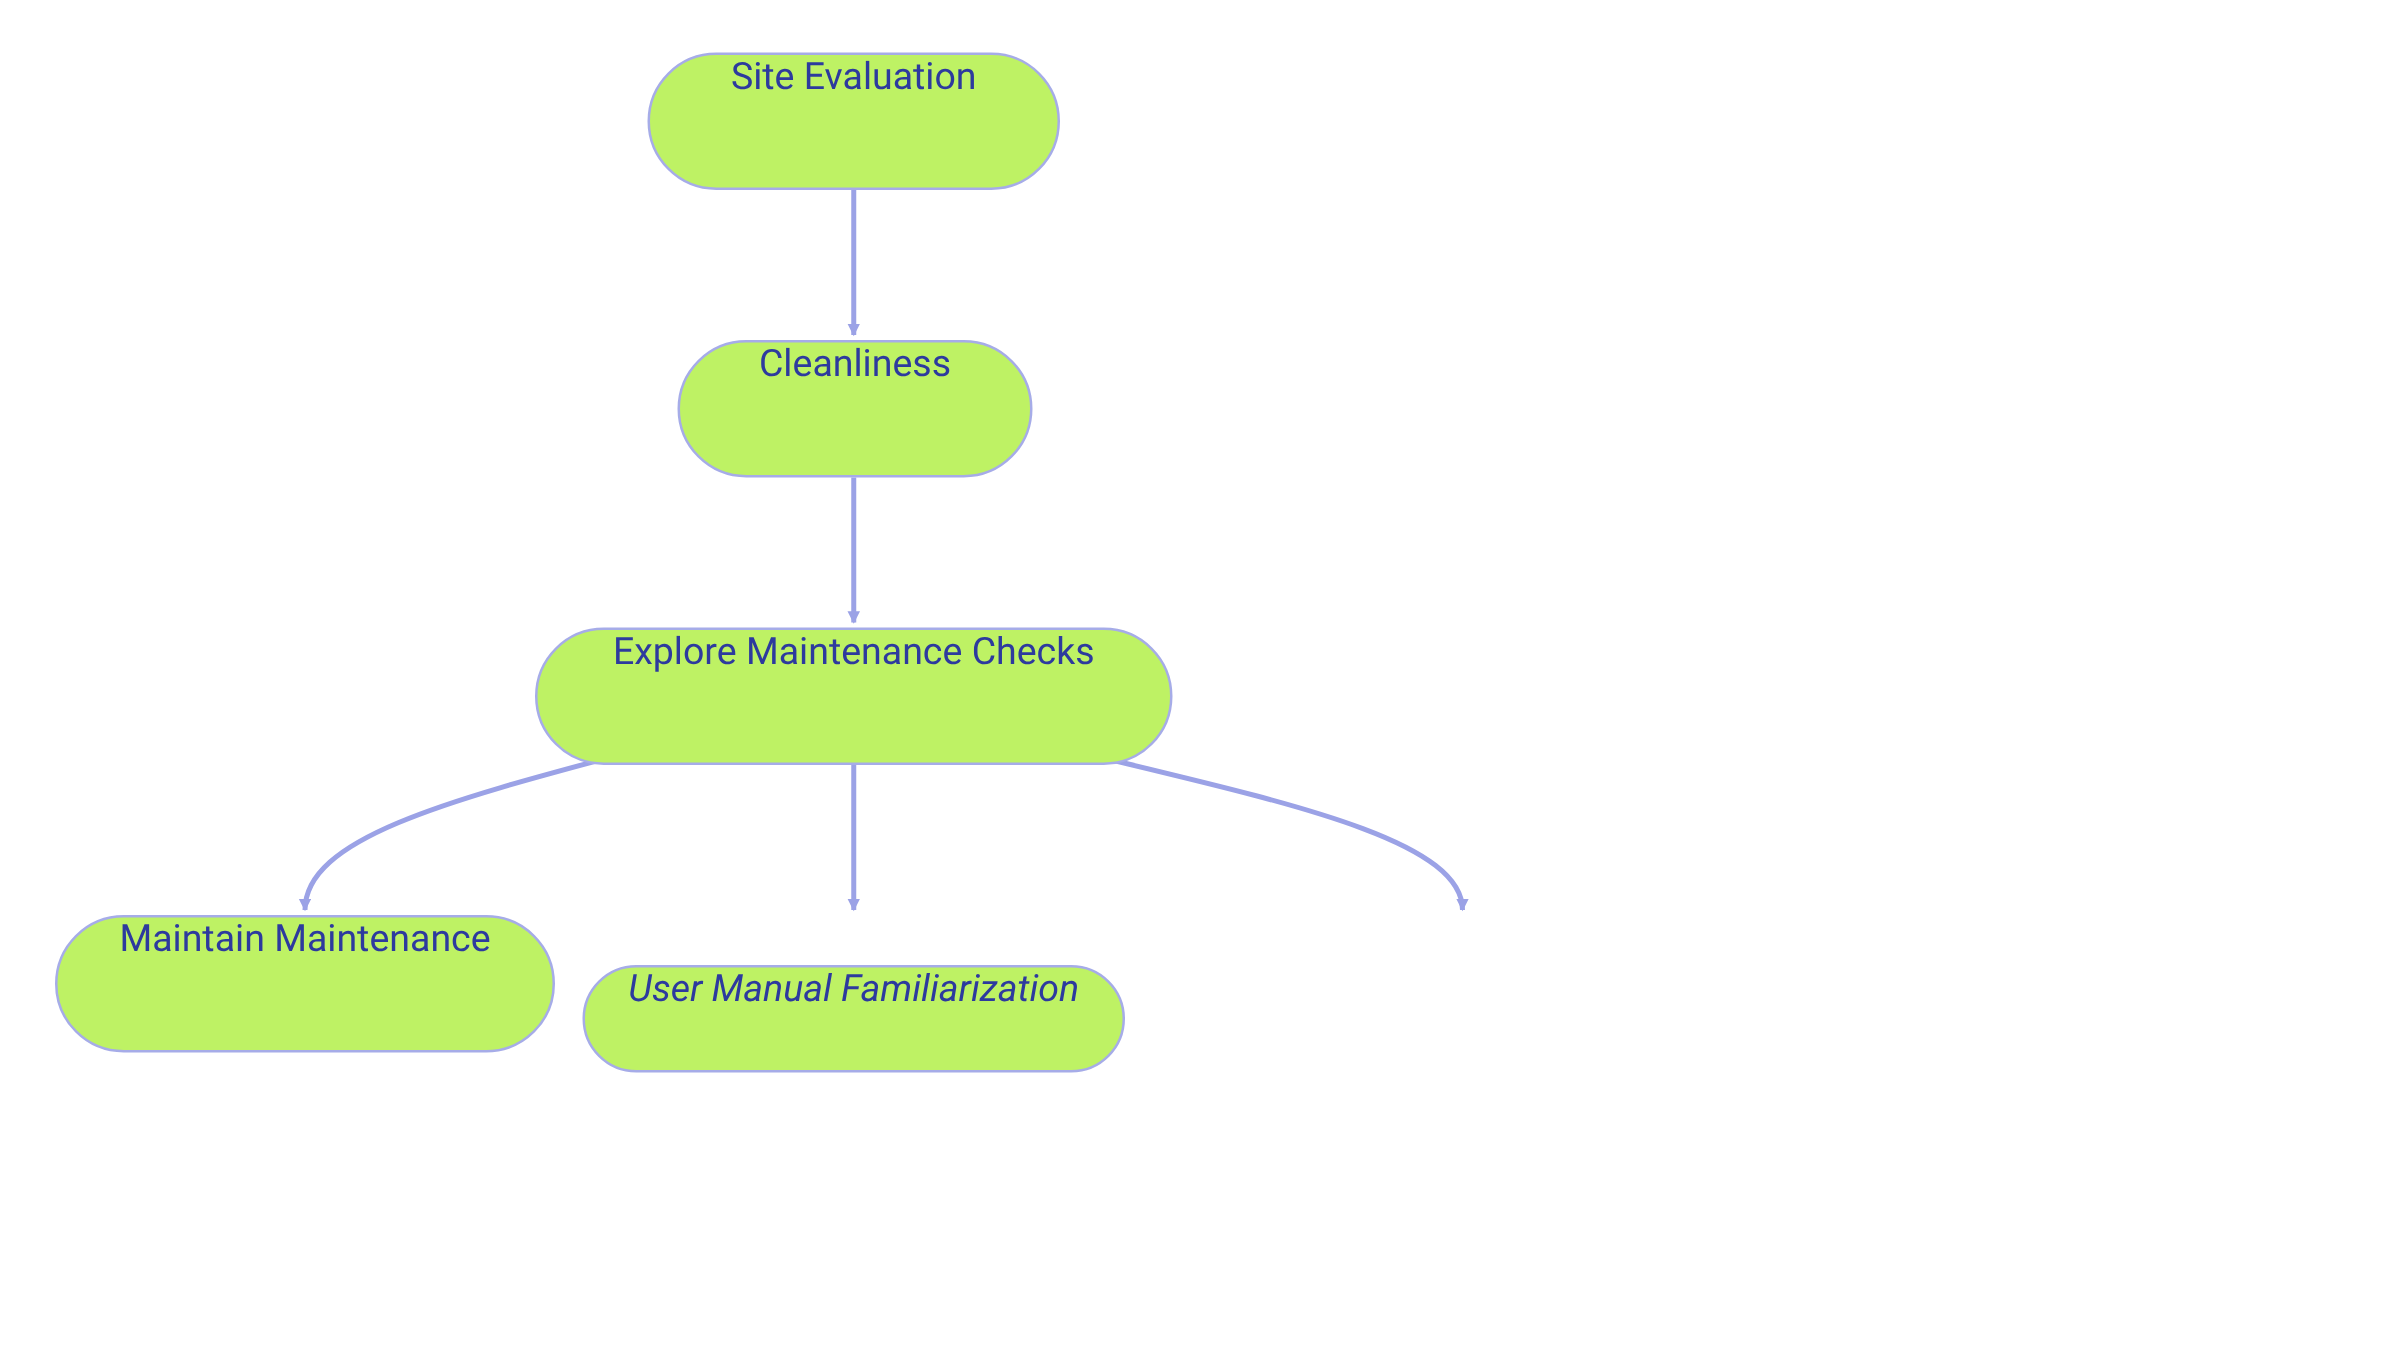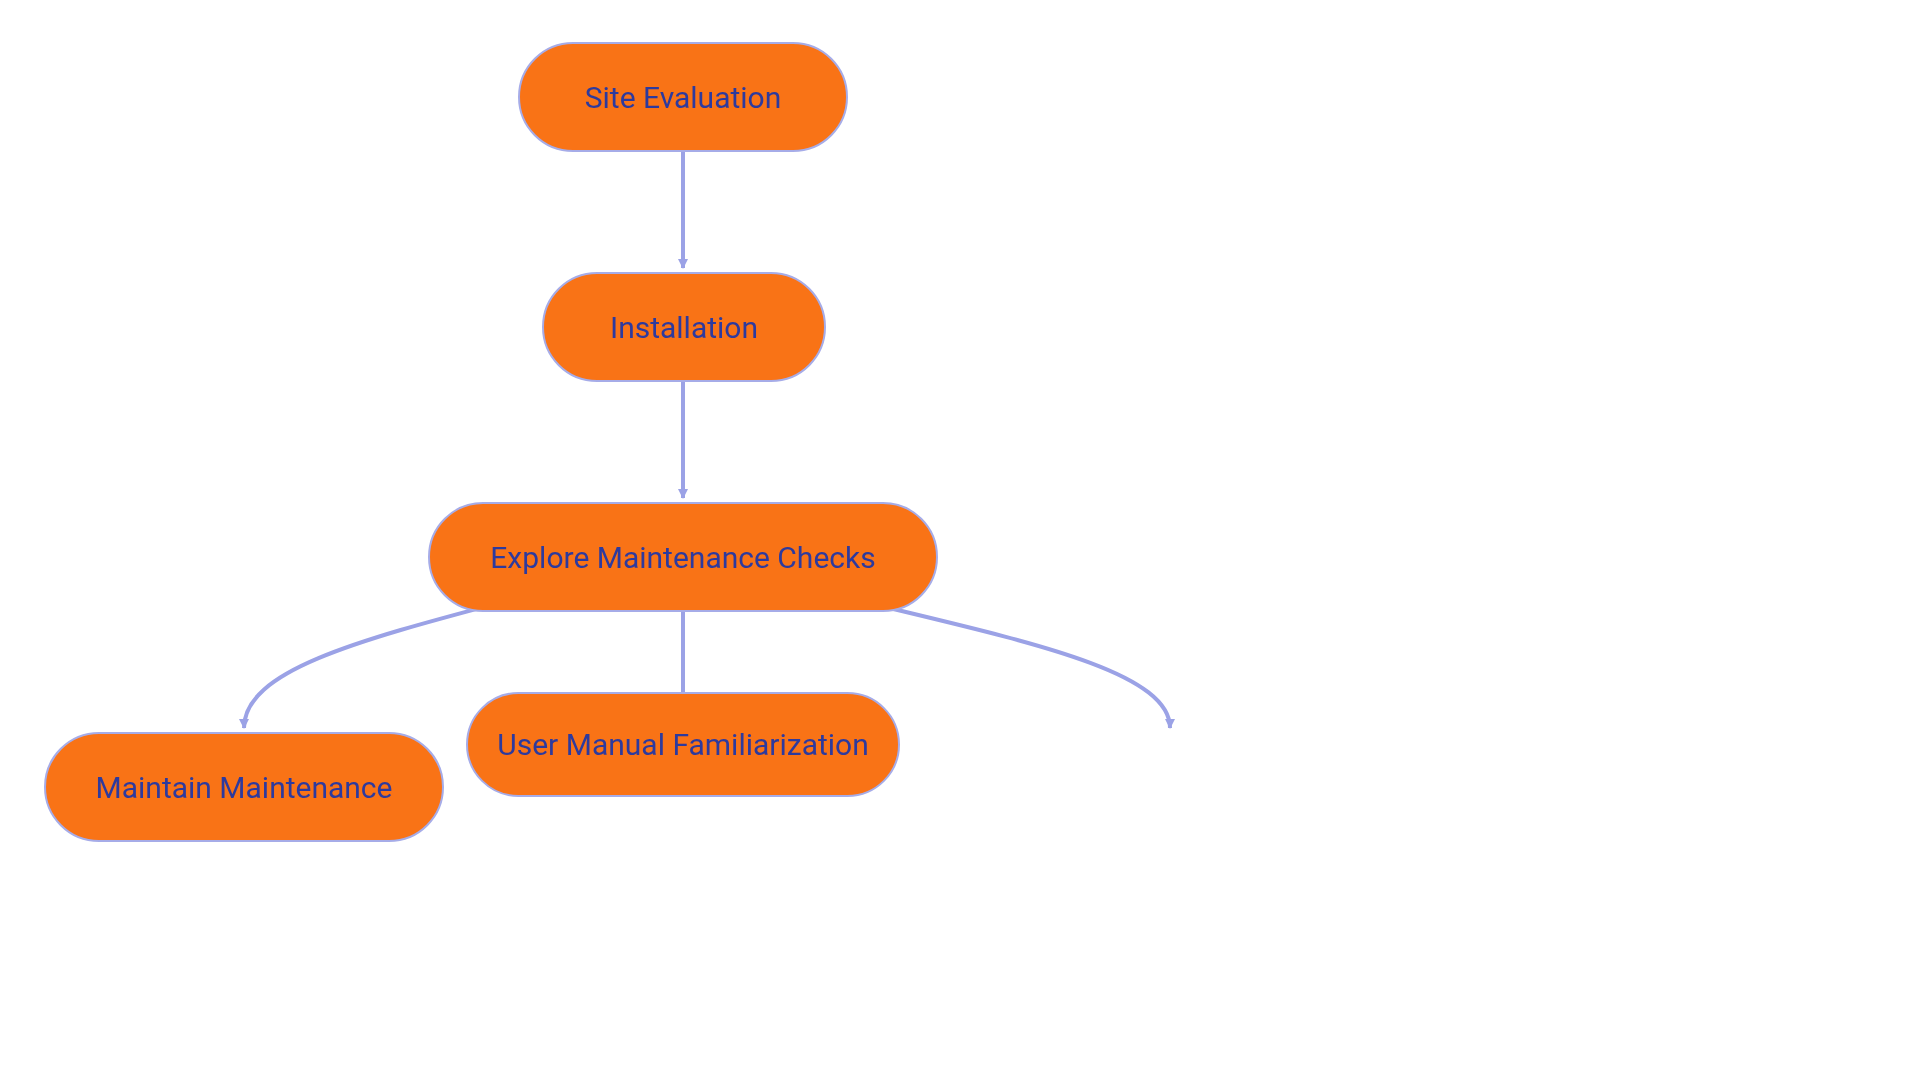--- a/index.html
+++ b/index.html
@@ -19,25 +19,25 @@
   svg.edges {
     position: absolute;
     top: 0;
     left: 0;
     width: 1920px;
     height: 1083px;
     pointer-events: none;
   }
   .node {
     position: absolute;
-    background: #f97316;
+    background: #bef264;
     border: 2px solid #a6ace8;
     border-radius: 999px;
     display: flex;
-    align-items: center;
+    align-items: flex-start;
     justify-content: center;
     text-align: center;
     color: #2d3a9e;
     font-size: 30px;
     font-weight: 400;
     box-sizing: border-box;
     padding: 0 40px;
     white-space: nowrap;
   }
   
@@ -60,23 +60,24 @@
     height: 110px;
   }
   .n-cleanliness {
     left: 44px;
     top: 732px;
     width: 400px;
     height: 110px;
   }
   .n-manual {
     left: 466px;
-    top: 692px;
+    top: 772px;
     width: 434px;
-    height: 105px;
+    height: 86px;
+    font-style: italic;
   }
   .n-innovative {
     left: 920px;
     top: 732px;
     width: 500px;
     height: 110px;
   }
 </style>
 </head>
 <body>
@@ -98,21 +99,21 @@
 
     <path d="M 683 612 L 683 728" stroke="#9ba2e6" stroke-width="4" fill="none" marker-end="url(#arrowhead)"></path>
 
     <path d="M 856 600 C 1020 640, 1170 670, 1170 728" stroke="#9ba2e6" stroke-width="4" fill="none" marker-end="url(#arrowhead)"></path>
   </svg>
 
   <div class="node n-site-eval">
     <span>Site Evaluation</span>
   </div>
   <div class="node n-installation">
-    <span>Installation</span>
+    <span>Cleanliness</span>
   </div>
   <div class="node n-maintenance">
     <span>Explore Maintenance Checks</span>
   </div>
   <div class="node n-cleanliness">
     <span>Maintain Maintenance</span>
   </div>
   <div class="node n-manual">
     <span>User Manual Familiarization</span>
   </div>

